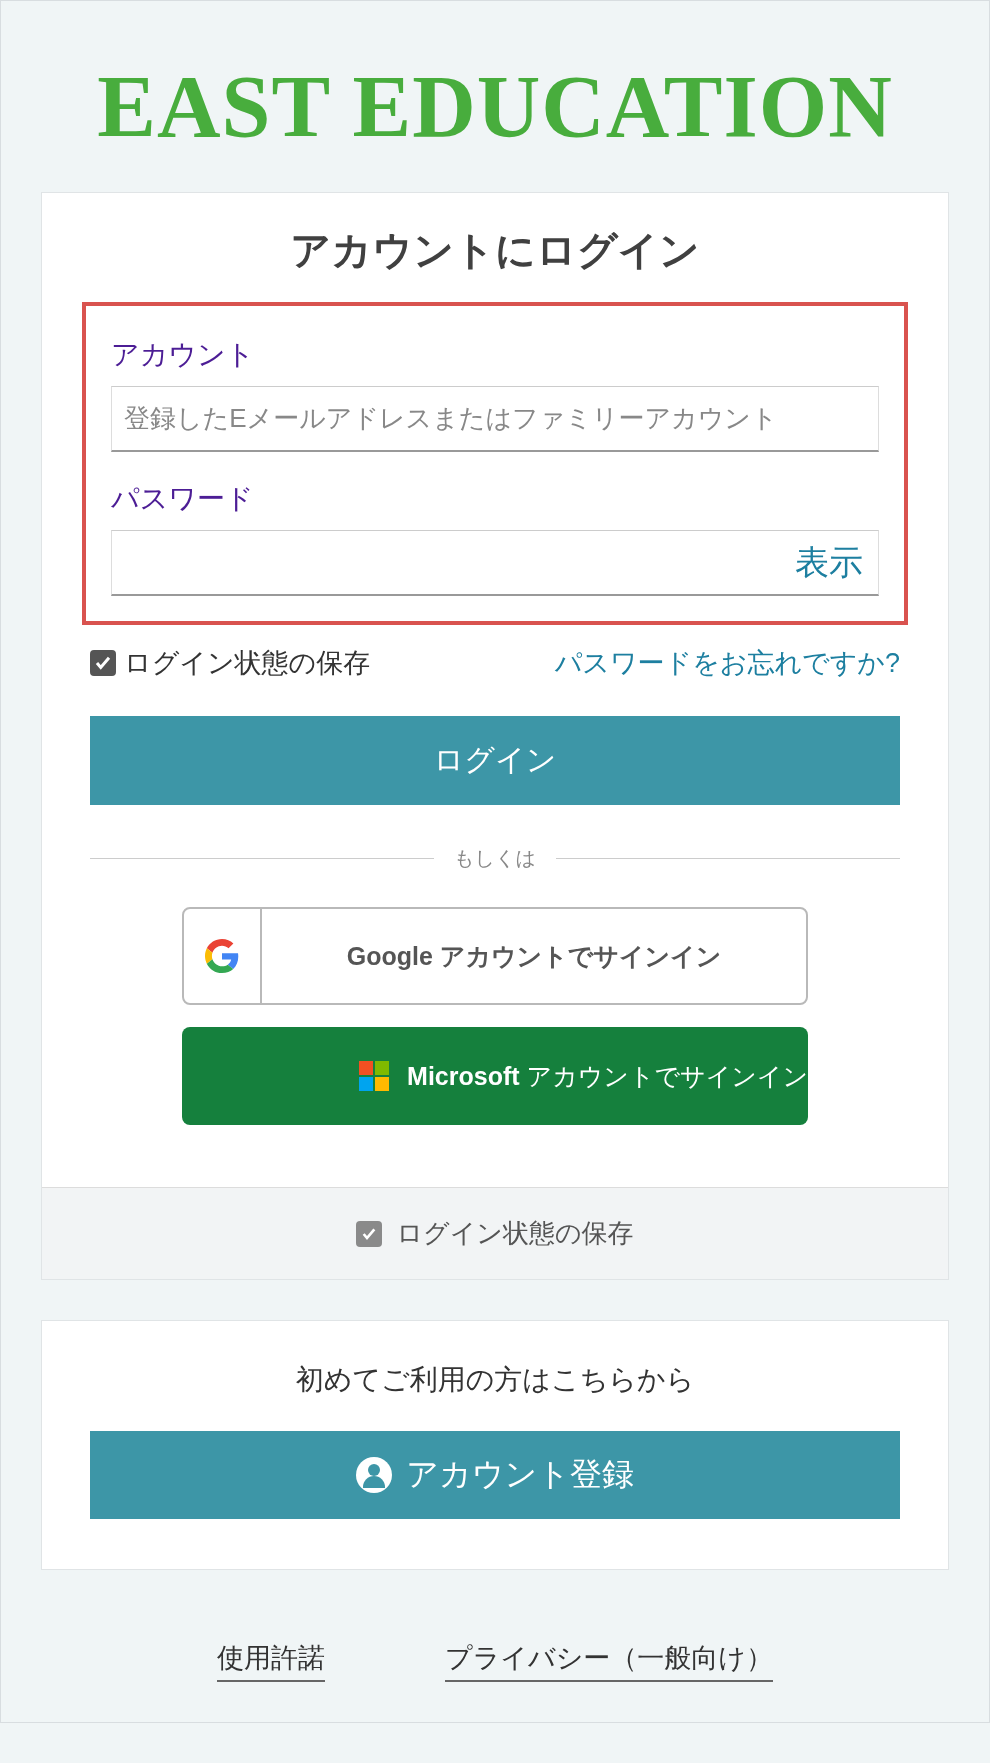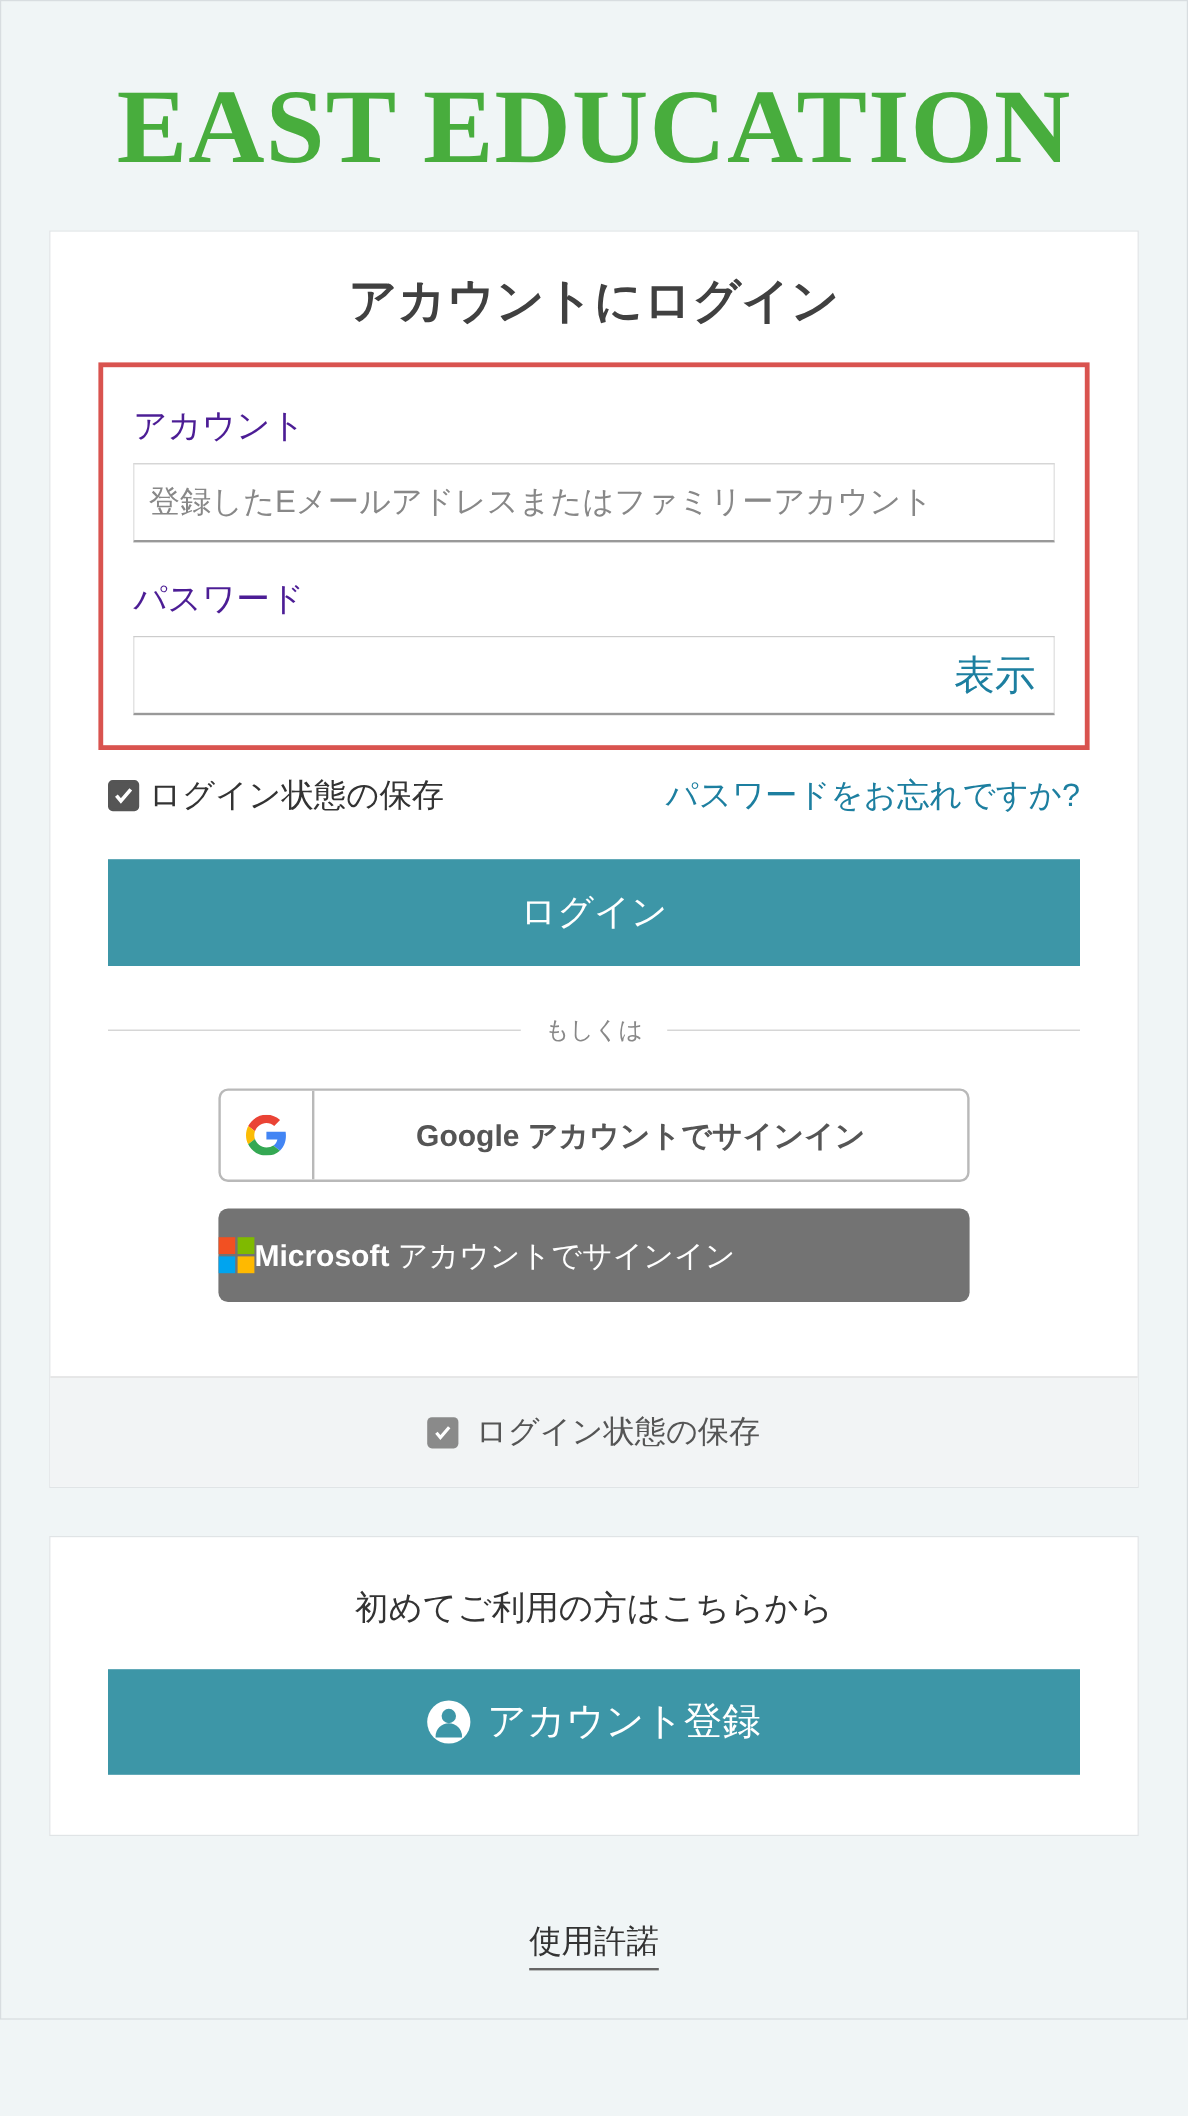--- a/index.html
+++ b/index.html
@@ -143,21 +143,21 @@
     }
     .sso-btn {
       display: flex;
       align-items: center;
       width: 100%;
       border-radius: 8px;
       font-size: 24px;
       margin-bottom: 22px;
       cursor: pointer;
       overflow: hidden;
-      height: 78px;
+      height: 98px;
     }
     .sso-google {
       background: #fff;
       color: #555;
       border: 2px solid #b9b9b9;
     }
     .sso-google .sso-icon-box {
       width: 78px;
       height: 100%;
       display: flex;
@@ -165,24 +165,25 @@
       justify-content: center;
       border-right: 2px solid #b9b9b9;
     }
     .sso-google .sso-text {
       flex: 1;
       text-align: center;
       font-weight: 600;
       font-size: 25px;
     }
     .sso-ms {
-      background: #737373;
+      background: #15803d;
       color: #fff;
       border: none;
-      justify-content: flex-start;
+      justify-content: flex-end;
+      gap: 18px;
     }
     .sso-ms .ms-icon {
       width: 30px; height: 30px;
       display: grid;
       grid-template-columns: 1fr 1fr;
       grid-template-rows: 1fr 1fr;
       gap: 2px;
     }
     .sso-ms .ms-icon span:nth-child(1){background:#f25022;}
     .sso-ms .ms-icon span:nth-child(2){background:#7fba00;}
@@ -358,15 +359,16 @@
   <div class="card card-register">
     <div class="reg-prompt">初めてご利用の方はこちらから</div>
     <button class="btn-register">
       <span class="person-icon"></span>
       <span>アカウント登録</span>
     </button>
   </div>
 
   <div class="footer-links">
     <a>使用許諾</a>
+    <a>プライバシー（一般向け）</a>
   </div>
 
 </div>
 
 </body></html>

